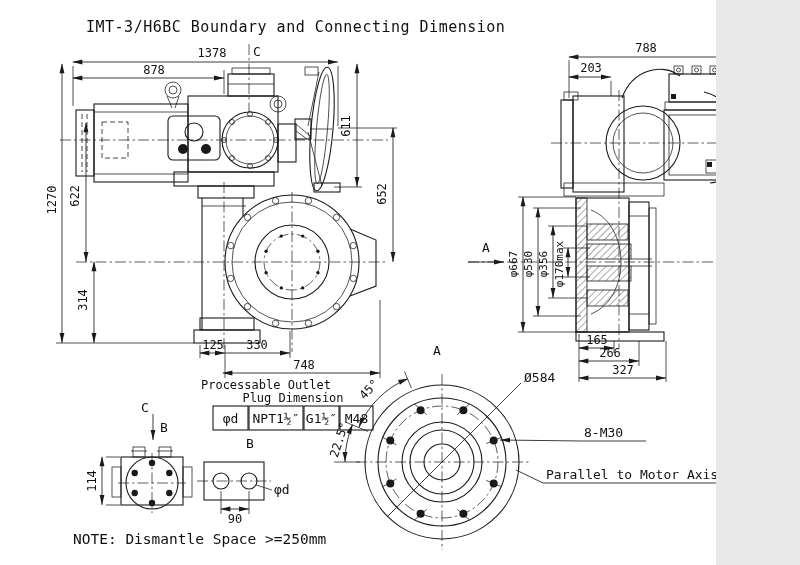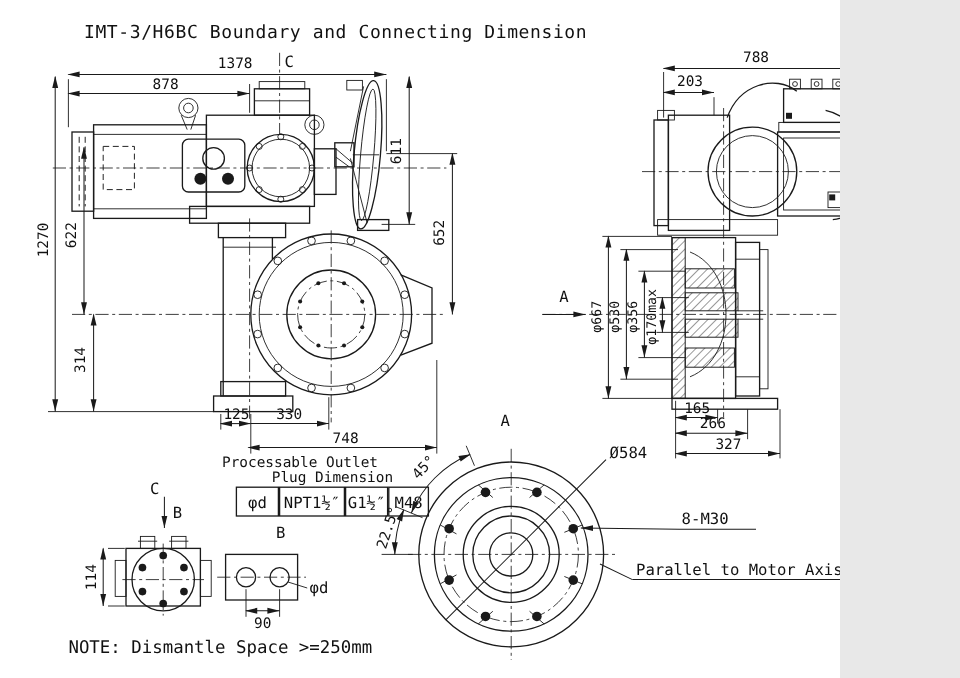--- a/index.html
+++ b/index.html
@@ -1,17 +1,17 @@
 <!DOCTYPE html>
 <html><head>
 <meta charset="utf-8">
 <style>
   html,body{margin:0;padding:0;background:#e8e8e8;}
   #canvas{width:700px;height:565px;background:#ffffff;position:relative;overflow:hidden;
-          font-family:"DejaVu Sans Mono", monospace;}
+          font-family:"DejaVu Sans Mono", monospace;padding-left:16px;}
   svg{display:block;}
   .t{font-family:"DejaVu Sans Mono", monospace; fill:#111;}
   .title{font-size:15px; letter-spacing:.5px;}
   .dim{font-size:12px;}
   .dimS{font-size:11px;}
   .lbl{font-size:13px;}
   .note{font-size:14.5px;}
   .mid{text-anchor:middle;}
   .ln{stroke:#1a1a1a;stroke-width:1.1;fill:none;}
   .ln2{stroke:#1a1a1a;stroke-width:.75;fill:none;}

